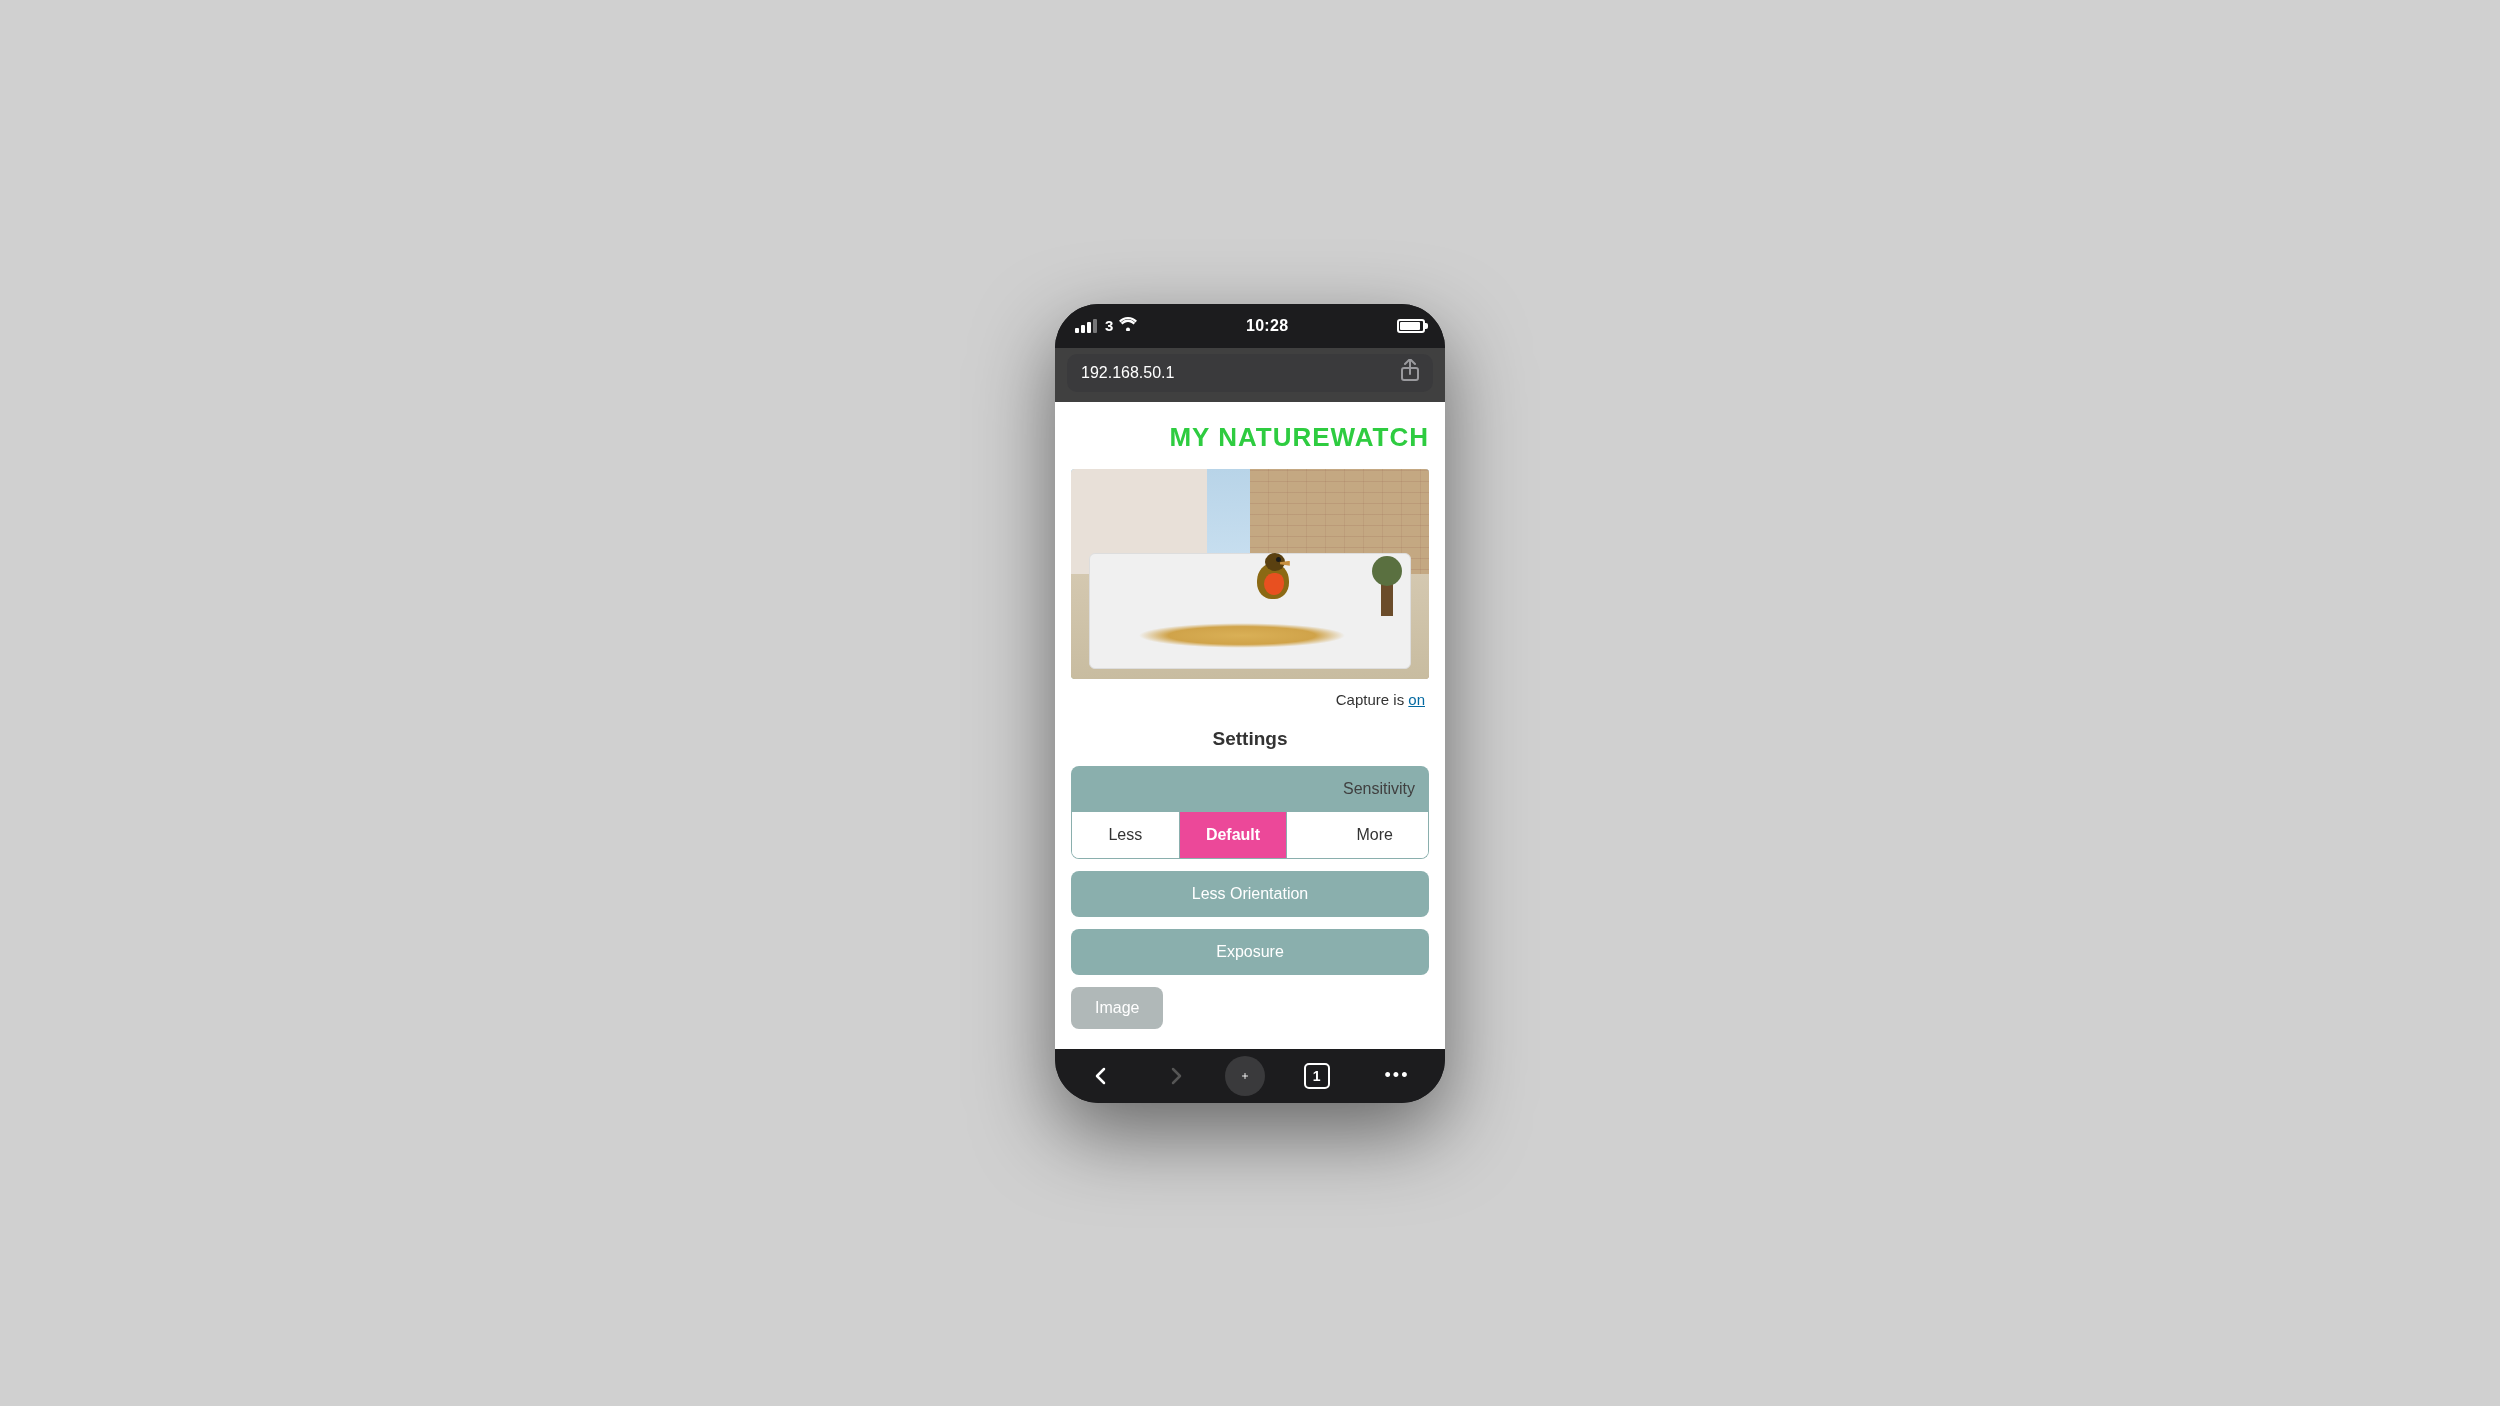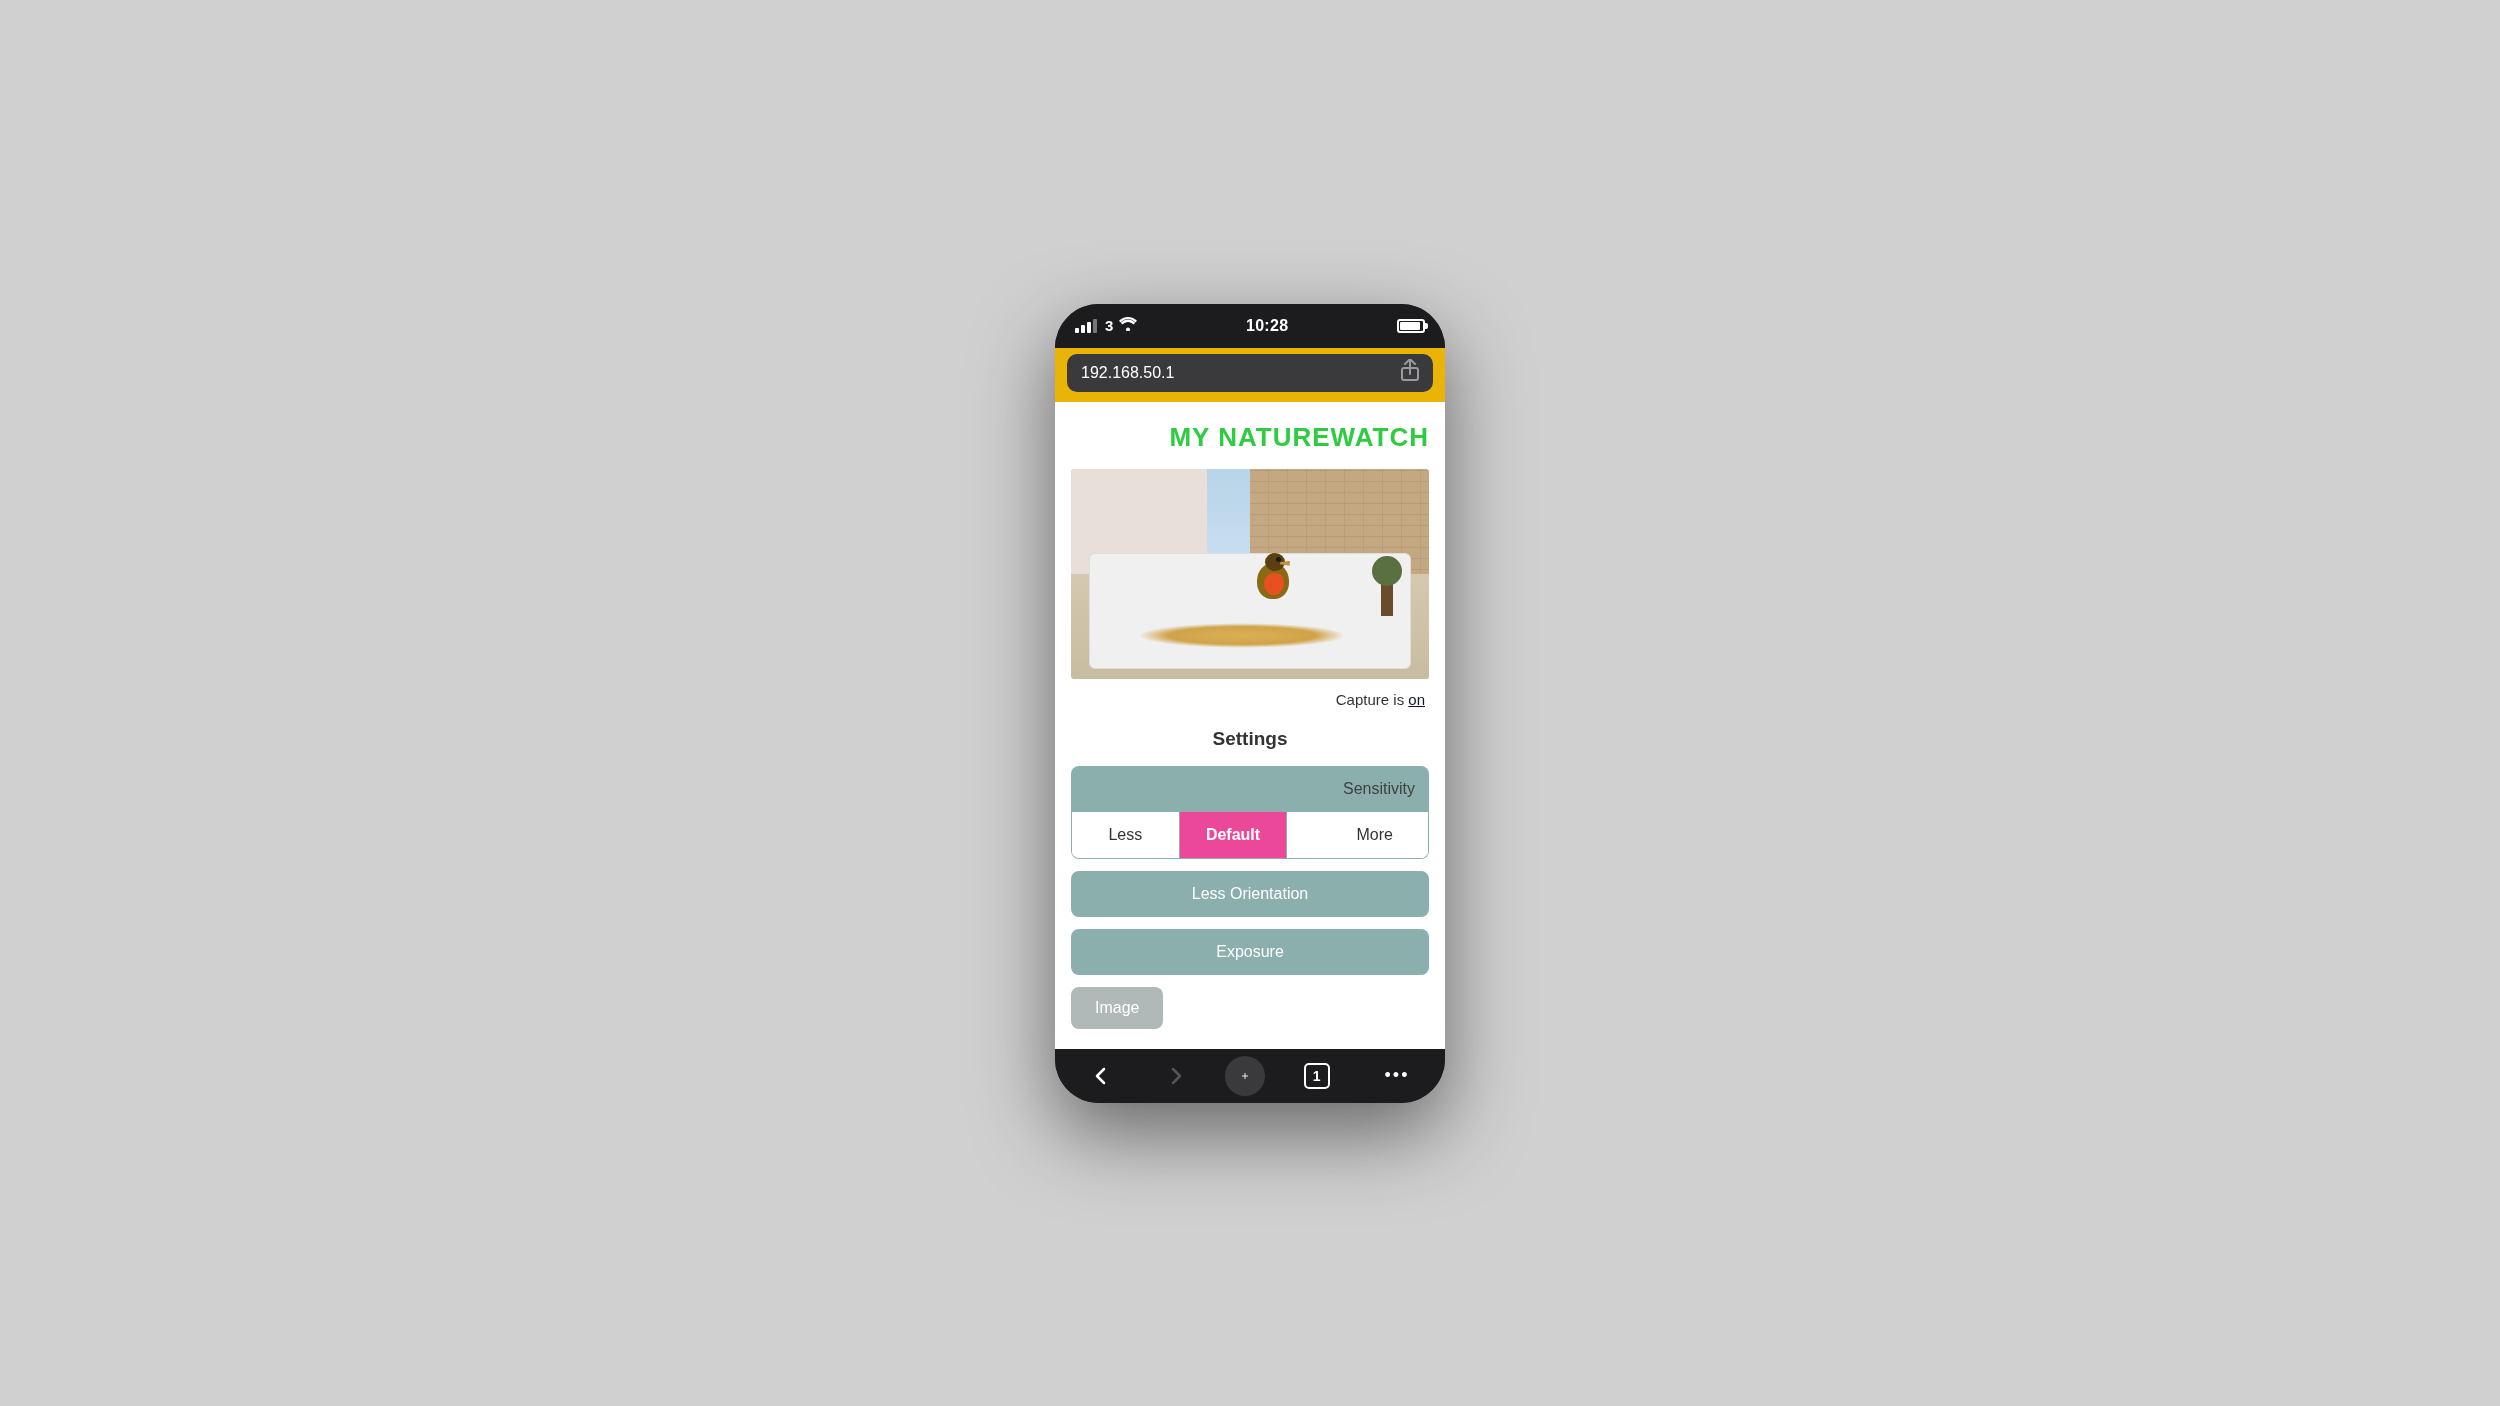--- a/index.html
+++ b/index.html
@@ -107,21 +107,21 @@
 
     .battery-fill {
       background: white;
       height: 100%;
       width: 90%;
       border-radius: 1px;
     }
 
     
     .url-bar {
-      background: #eab308;
+      background: #404040;
       padding: 6px 12px 10px;
     }
 
     .url-bar-inner {
       background: #3a3a3c;
       border-radius: 10px;
       height: 38px;
       display: flex;
       align-items: center;
       justify-content: space-between;
@@ -333,21 +333,21 @@
 
     .capture-status {
       text-align: right;
       font-size: 15px;
       color: #333;
       margin-bottom: 20px;
       padding-right: 4px;
     }
 
     .capture-status a {
-      color: #0f172a;
+      color: #0369a1;
       text-decoration: underline;
     }
 
     .settings-title {
       text-align: center;
       font-size: 19px;
       font-weight: 700;
       color: #333;
       margin-bottom: 16px;
     }

